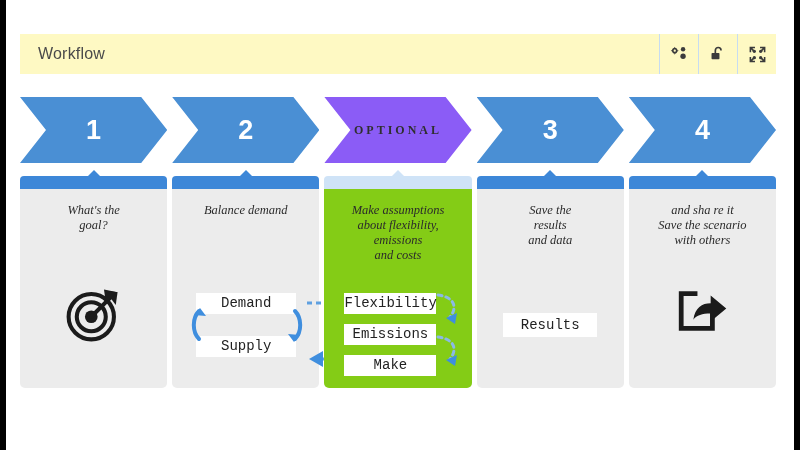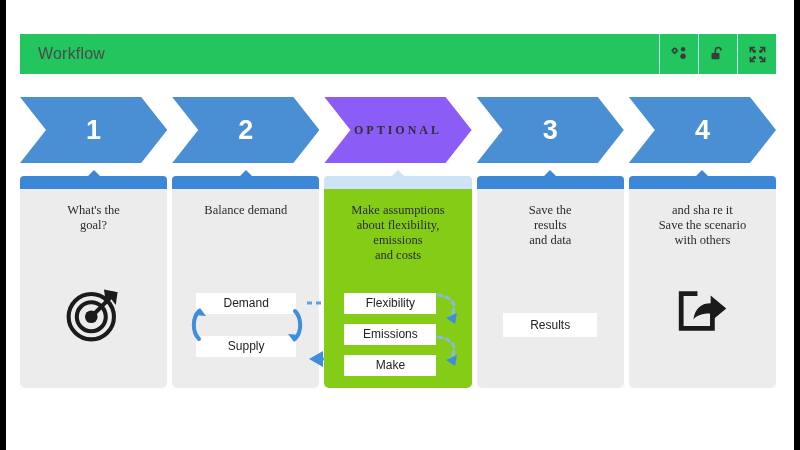--- a/index.html
+++ b/index.html
@@ -23,21 +23,21 @@
     overflow: hidden;
   }
 
   
   #titlebar {
     position: absolute;
     left: 14px;
     top: 34px;
     width: 756px;
     height: 40px;
-    background: #22c55e;
+    background: #fef9c3;
     display: flex;
     align-items: center;
     justify-content: space-between;
   }
   #title-text {
     margin-left: 18px;
     font-family: "Liberation Sans", sans-serif;
     font-size: 16px;
     color: #4a4a4a;
     letter-spacing: .2px;
@@ -142,35 +142,36 @@
   }
   .card-body.optional { background: #84cc16; }
 
   .card-heading {
     padding: 14px 8px 0 8px;
     text-align: center;
     font-family: "Liberation Serif", serif;
     font-size: 12.5px;
     line-height: 15px;
     color: #2b2b2b;
+    font-style: italic;
   }
 
   .big-icon {
     position: absolute;
     left: 0; right: 0;
     top: 96px;
     display: flex;
     justify-content: center;
   }
 
   
   .inner-box {
     background: #ffffff;
-    font-family: Liberation Sans, sans-serif;
-    font-size: 12px;
+    font-family: Liberation Mono, monospace;
+    font-size: 14px;
     color: #222;
     text-align: center;
     line-height: 21px;
     height: 21px;
   }
 
   
   .ds-stack {
     position: absolute;
     left: 24px;

